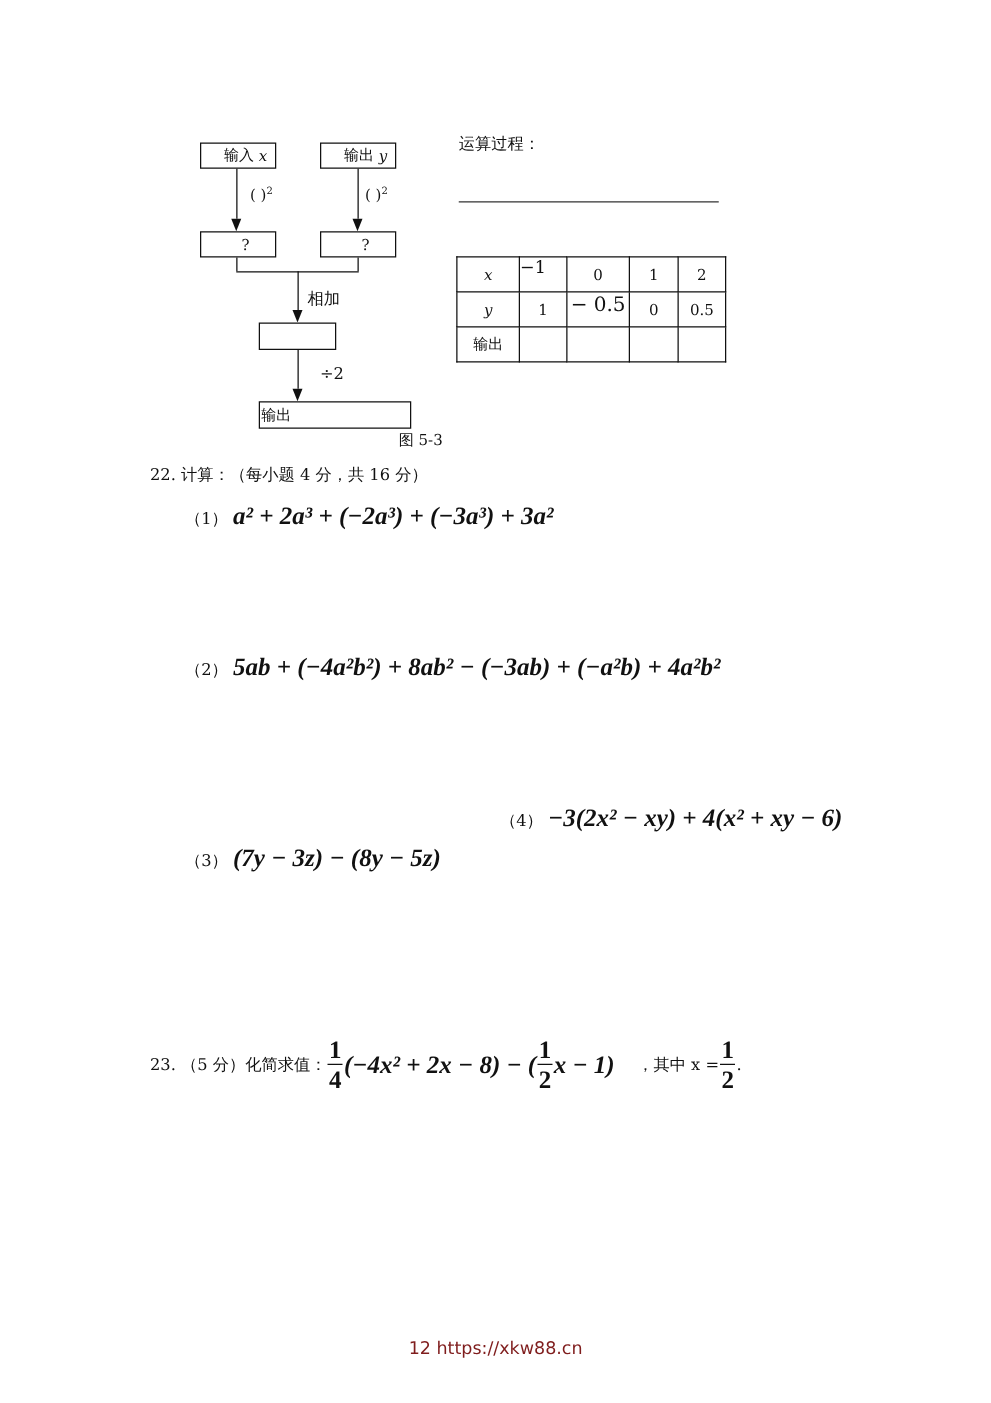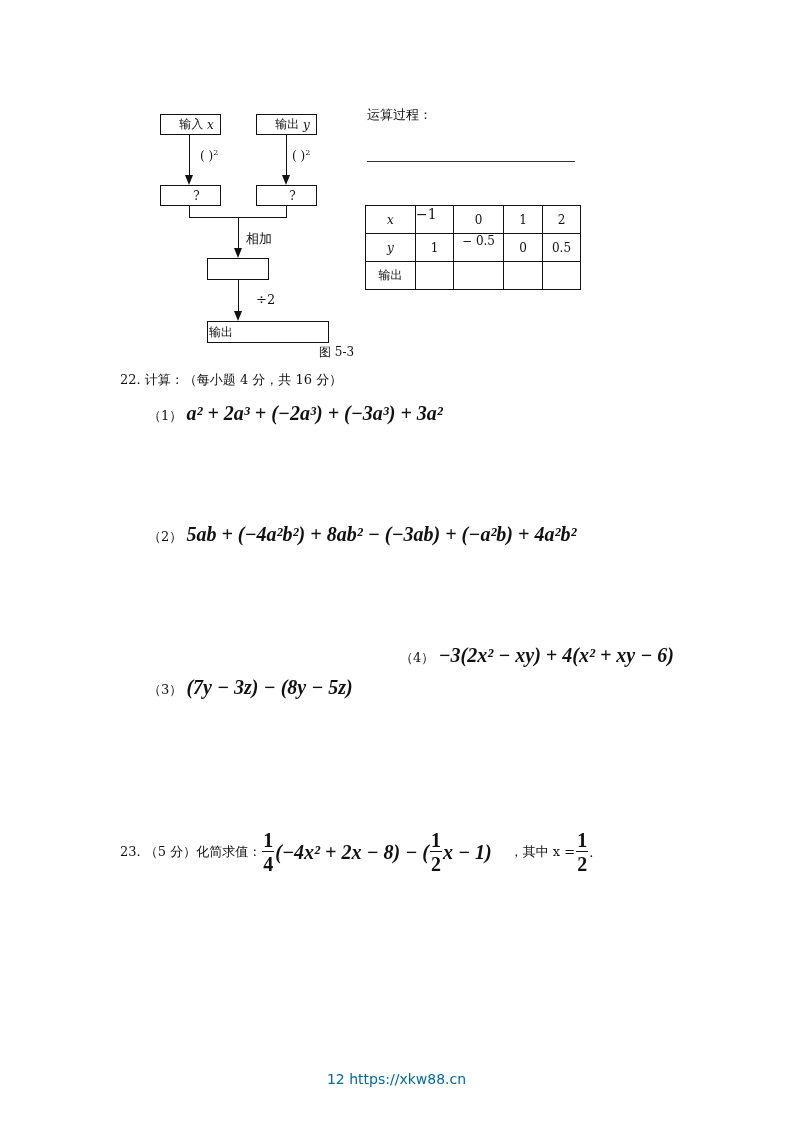--- a/index.html
+++ b/index.html
@@ -18,21 +18,21 @@
   .it { font-style: italic; }
   table.vals { position: absolute; left: 365px; top: 205px; border-collapse: collapse; font-size: 12px; }
   table.vals td { border: 1px solid #111; text-align: center; padding: 0; height: 27px; }
   .q { position: absolute; font-size: 13px; white-space: nowrap; }
   .math { font-family: "Liberation Serif", "DejaVu Serif", serif; font-size: 20px; font-weight: bold; }
   .frac { display: inline-flex; flex-direction: column; align-items: center; vertical-align: middle;
           line-height: 1; margin: 0 1px; }
   .frac .n { border-bottom: 1px solid #111; padding: 0 1px 1px; }
   .frac .d { padding-top: 2px; }
   .footer { position: absolute; left: 0; width: 793px; top: 1071px; text-align: center;
-            font-family: "DejaVu Sans", sans-serif; font-size: 14px; color: #0369a1; }
+            font-family: "DejaVu Sans", sans-serif; font-size: 14px; color: #7f1d1d; }
 </style>
 </head>
 <body>
 
 <div>
   <div class="box" style="left:160px;top:114px;width:61px;height:21px;">
     <span>输入</span>&nbsp;<span class="it">x</span>
   </div>
   <div class="box" style="left:256px;top:114px;width:61px;height:21px;">
     <span>输出</span>&nbsp;<span class="it">y</span>
@@ -84,21 +84,21 @@
       <tr>
     <td class="it" style="width:49px;">x</td>
     <td style="width:37px;text-align:left;vertical-align:top;font-size:14px;">−1</td>
     <td style="width:49px;">0</td>
     <td style="width:38px;">1</td>
     <td style="width:37px;">2</td>
   </tr>
   <tr>
     <td class="it">y</td>
     <td>1</td>
-    <td style="vertical-align:top;font-size:12px;">− 0.5</td>
+    <td style="vertical-align:top;font-size:16px;">− 0.5</td>
     <td>0</td>
     <td>0.5</td>
   </tr>
   <tr>
     <td>输出</td>
     <td></td>
     <td></td>
     <td></td>
     <td></td>
   </tr>

